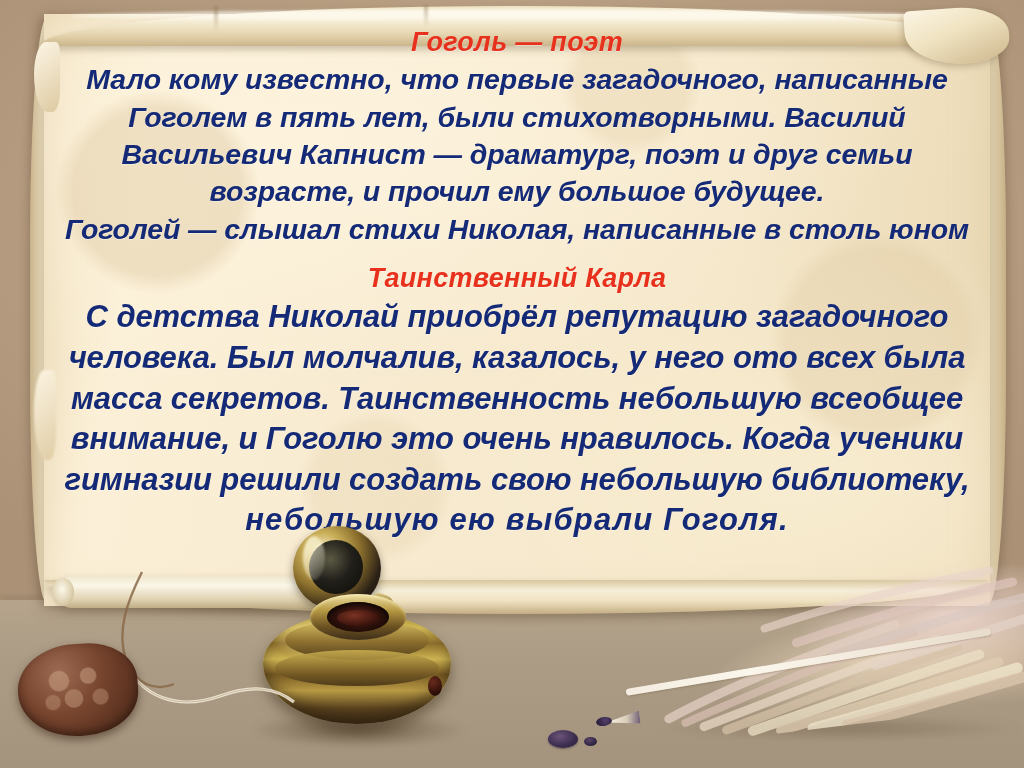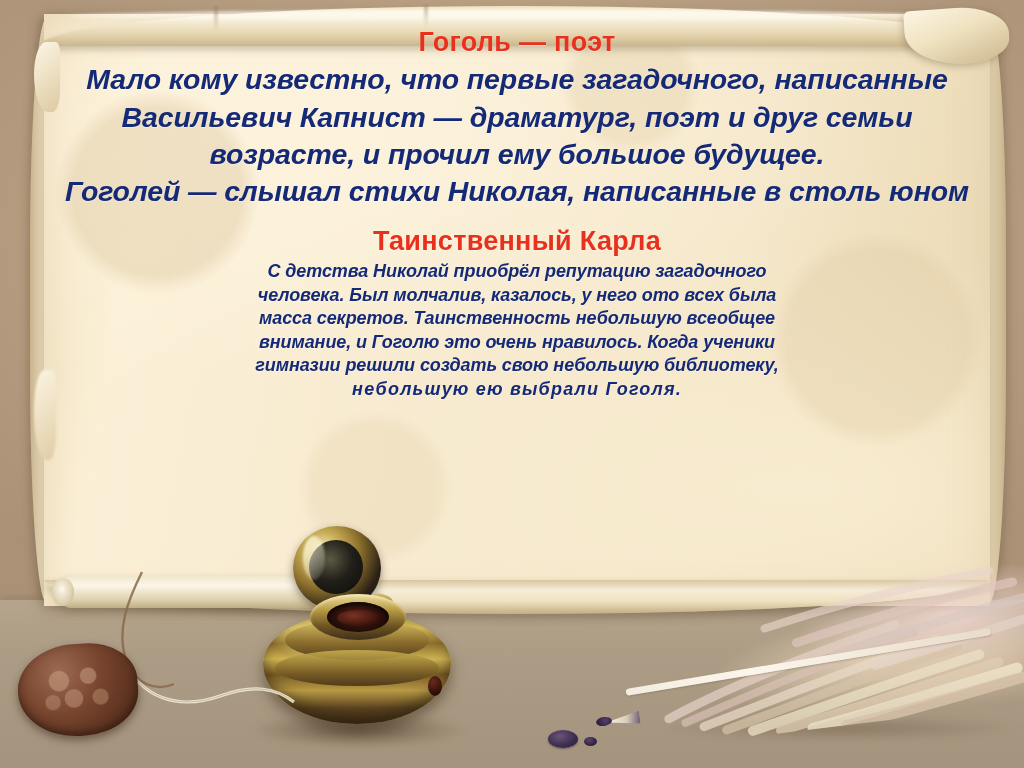--- a/index.html
+++ b/index.html
@@ -111,39 +111,39 @@
   }
 
   
   .content{
     position:absolute;left:52px;top:22px;width:930px;height:560px;
     text-align:center;
     z-index:6;
   }
   .heading{
     color:#e8311d;
-    font-weight:bold;
+    font-weight:bold;font-style:italic;
     font-size:27px;line-height:1.05;
     letter-spacing:.3px;
     margin:6px 0 5px 0;
     text-shadow:0 1px 0 rgba(255,255,255,.45);
   }
   .heading.second{margin-top:16px;}
   .para{
     color:#152a77;
     font-weight:bold;font-style:italic;
     font-size:28.5px;line-height:1.31;
     letter-spacing:-.1px;
     margin:0 auto;
     text-shadow:0 1px 0 rgba(255,255,255,.35);
   }
   .para.p1{width:930px;}
   .para.p2{width:912px;}
   .para .ln{display:block;white-space:nowrap;}
-  .para.p2 .ln{font-size:18px;}
+  .para.p2 .ln{font-size:31px;}
   .ln.last{letter-spacing:1.2px;}
 
   
   .inkwell{position:absolute;left:255px;top:520px;width:205px;height:248px;z-index:8;}
   .iw-body{
     position:absolute;left:8px;top:92px;width:188px;height:112px;
     border-radius:50%/46% 46% 54% 54%;
     background:
       radial-gradient(ellipse 60% 40% at 40% 22%, #f0de9a 0%, rgba(240,222,154,0) 60%),
       linear-gradient(180deg,#a98f3c 0%, #d7bf58 14%, #8d6f2c 28%, #cdb352 42%, #7a5c24 56%, #b89a45 70%, #5d4520 86%, #3e2c16 100%);
@@ -333,20 +333,21 @@
     <div class="nick-top2"></div>
     <div class="roll-bot"></div>
   </div>
 
   <div class="content">
 
     <div class="heading">Гоголь — поэт</div>
 
     <div class="para p1">
       <span class="ln">Мало кому известно, что первые загадочного, написанные</span>
+      <span class="ln">Гоголем в пять лет, были стихотворными. Василий</span>
       <span class="ln">Васильевич Капнист — драматург, поэт и друг семьи</span>
       <span class="ln">возрасте, и прочил ему большое будущее.</span>
       <span class="ln">Гоголей — слышал стихи Николая, написанные в столь юном</span>
     </div>
 
     <div class="heading second">Таинственный Карла</div>
 
     <div class="para p2">
       <span class="ln">С детства Николай приобрёл репутацию загадочного</span>
       <span class="ln">человека. Был молчалив, казалось, у него ото всех была</span>

